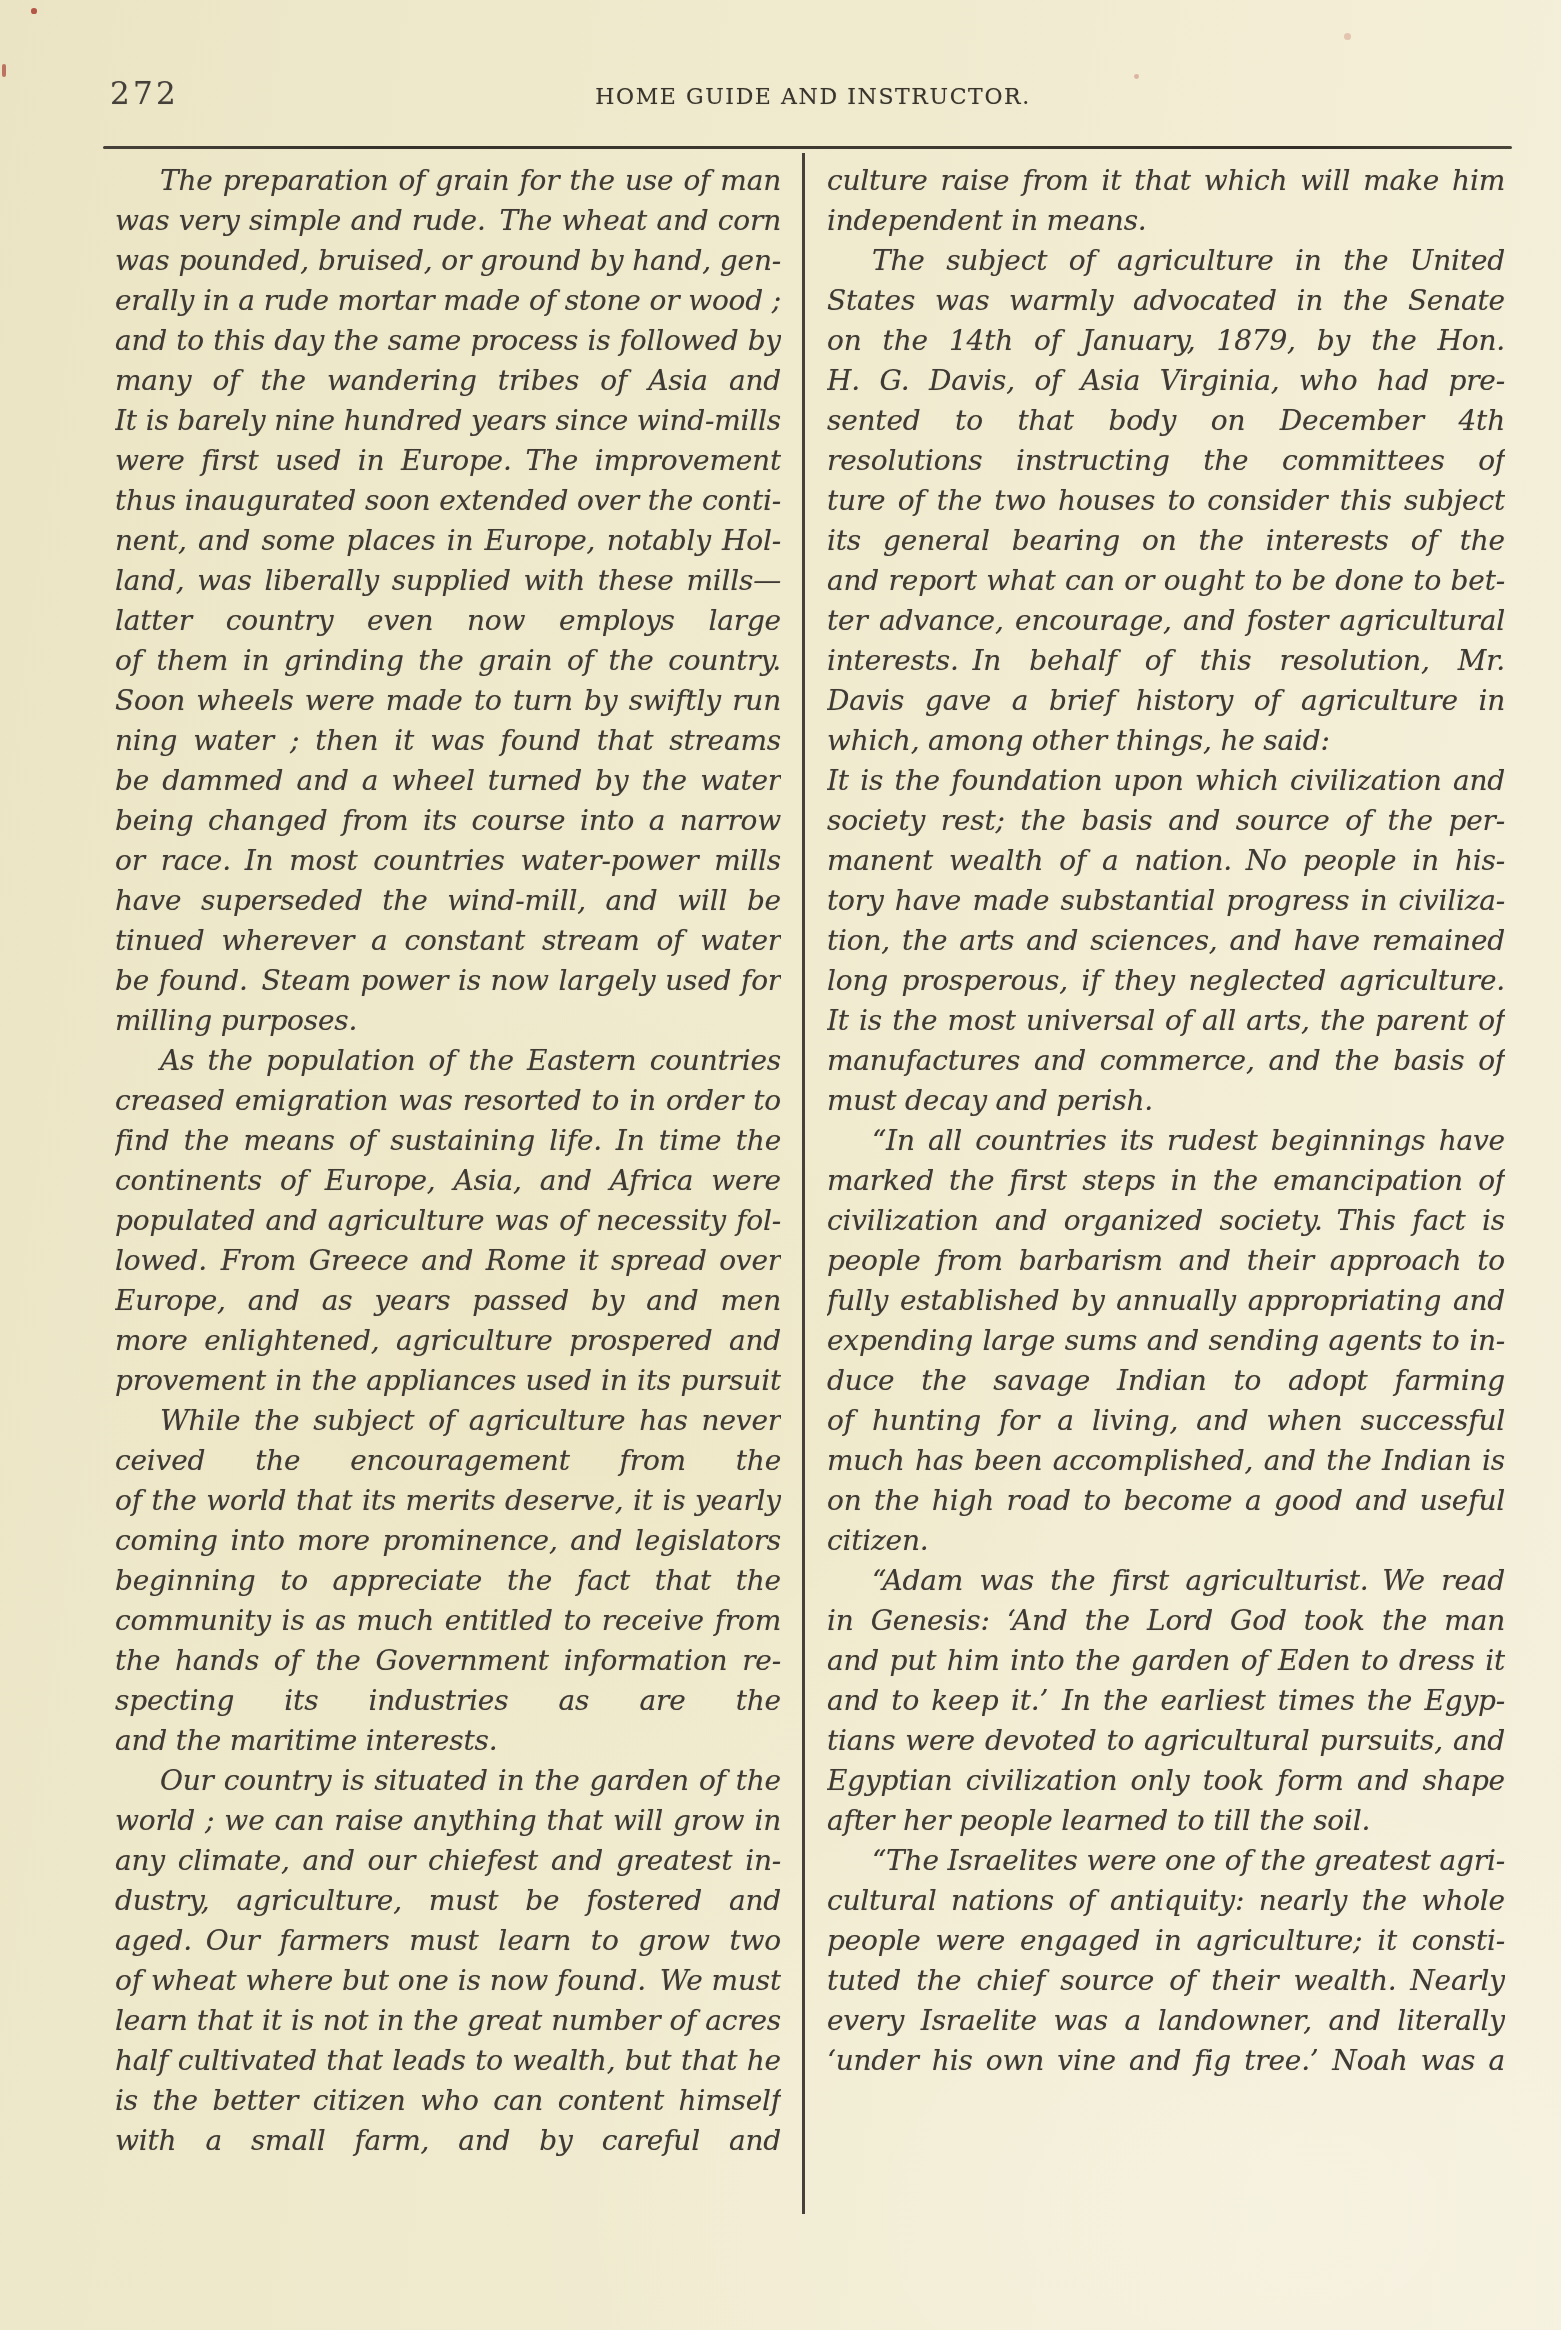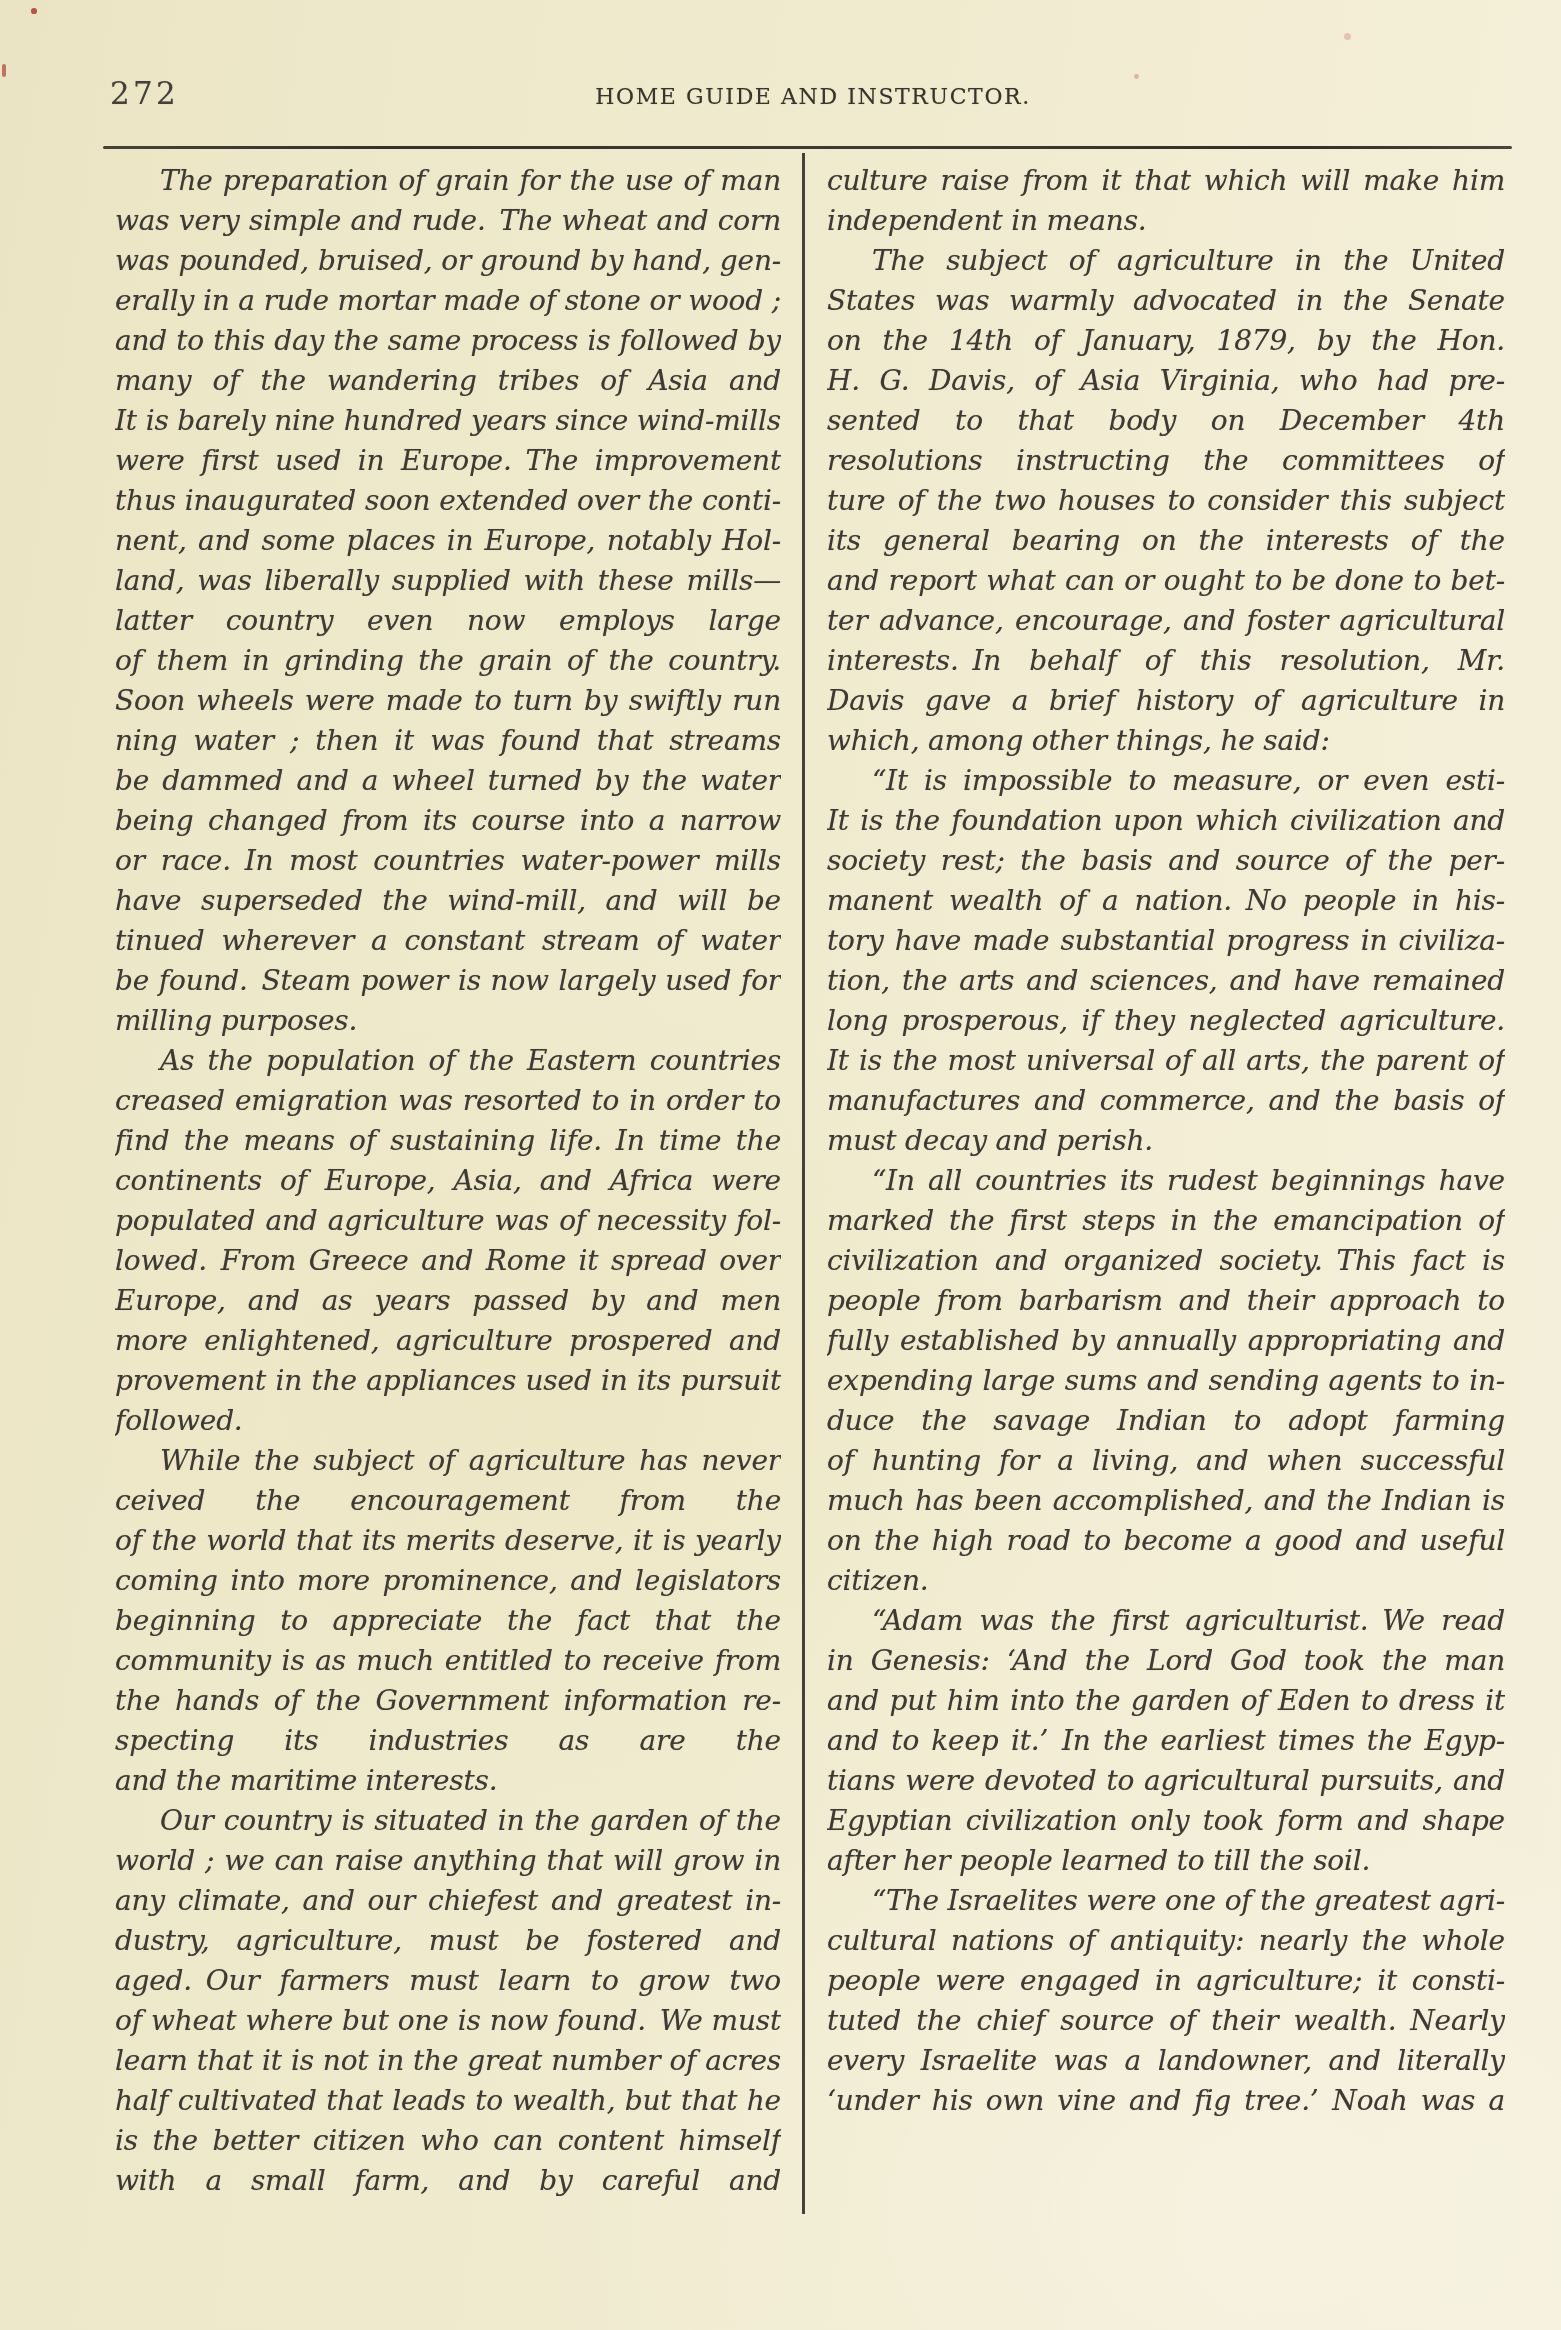--- a/index.html
+++ b/index.html
@@ -93,21 +93,20 @@
       <div class="line pend">milling purposes.</div>
       <div class="line ind">As the population of the Eastern countries in-</div>
       <div class="line">creased emigration was resorted to in order to</div>
       <div class="line">find the means of sustaining life. In time the</div>
       <div class="line">continents of Europe, Asia, and Africa were well</div>
       <div class="line">populated and agriculture was of necessity fol-</div>
       <div class="line">lowed. From Greece and Rome it spread over</div>
       <div class="line">Europe, and as years passed by and men became</div>
       <div class="line">more enlightened, agriculture prospered and im-</div>
       <div class="line">provement in the appliances used in its pursuit</div>
-      <div class="line pend">followed.</div>
       <div class="line ind">While the subject of agriculture has never re-</div>
       <div class="line">ceived the encouragement from the governments</div>
       <div class="line">of the world that its merits deserve, it is yearly</div>
       <div class="line">coming into more prominence, and legislators are</div>
       <div class="line">beginning to appreciate the fact that the farming</div>
       <div class="line">community is as much entitled to receive from</div>
       <div class="line">the hands of the Government information re-</div>
       <div class="line">specting its industries as are the manufacturing</div>
       <div class="line pend">and the maritime interests.</div>
       <div class="line ind">Our country is situated in the garden of the</div>
@@ -130,21 +129,20 @@
       <div class="line">H. G. Davis, of Asia Virginia, who had pre-</div>
       <div class="line">sented to that body on December 4th preceding,</div>
       <div class="line">resolutions instructing the committees of agricul-</div>
       <div class="line">ture of the two houses to consider this subject in</div>
       <div class="line">its general bearing on the interests of the Nation,</div>
       <div class="line">and report what can or ought to be done to bet-</div>
       <div class="line">ter advance, encourage, and foster agricultural</div>
       <div class="line">interests. In behalf of this resolution, Mr.</div>
       <div class="line">Davis gave a brief history of agriculture in</div>
       <div class="line pend">which, among other things, he said:</div>
-      <div class="line ind">“It is impossible to measure, or even esti-</div>
       <div class="line">It is the foundation upon which civilization and</div>
       <div class="line">society rest; the basis and source of the per-</div>
       <div class="line">manent wealth of a nation. No people in his-</div>
       <div class="line">tory have made substantial progress in civiliza-</div>
       <div class="line">tion, the arts and sciences, and have remained</div>
       <div class="line">long prosperous, if they neglected agriculture.</div>
       <div class="line">It is the most universal of all arts, the parent of</div>
       <div class="line">manufactures and commerce, and the basis of all</div>
       <div class="line pend">must decay and perish.</div>
       <div class="line ind">“In all countries its rudest beginnings have</div>

